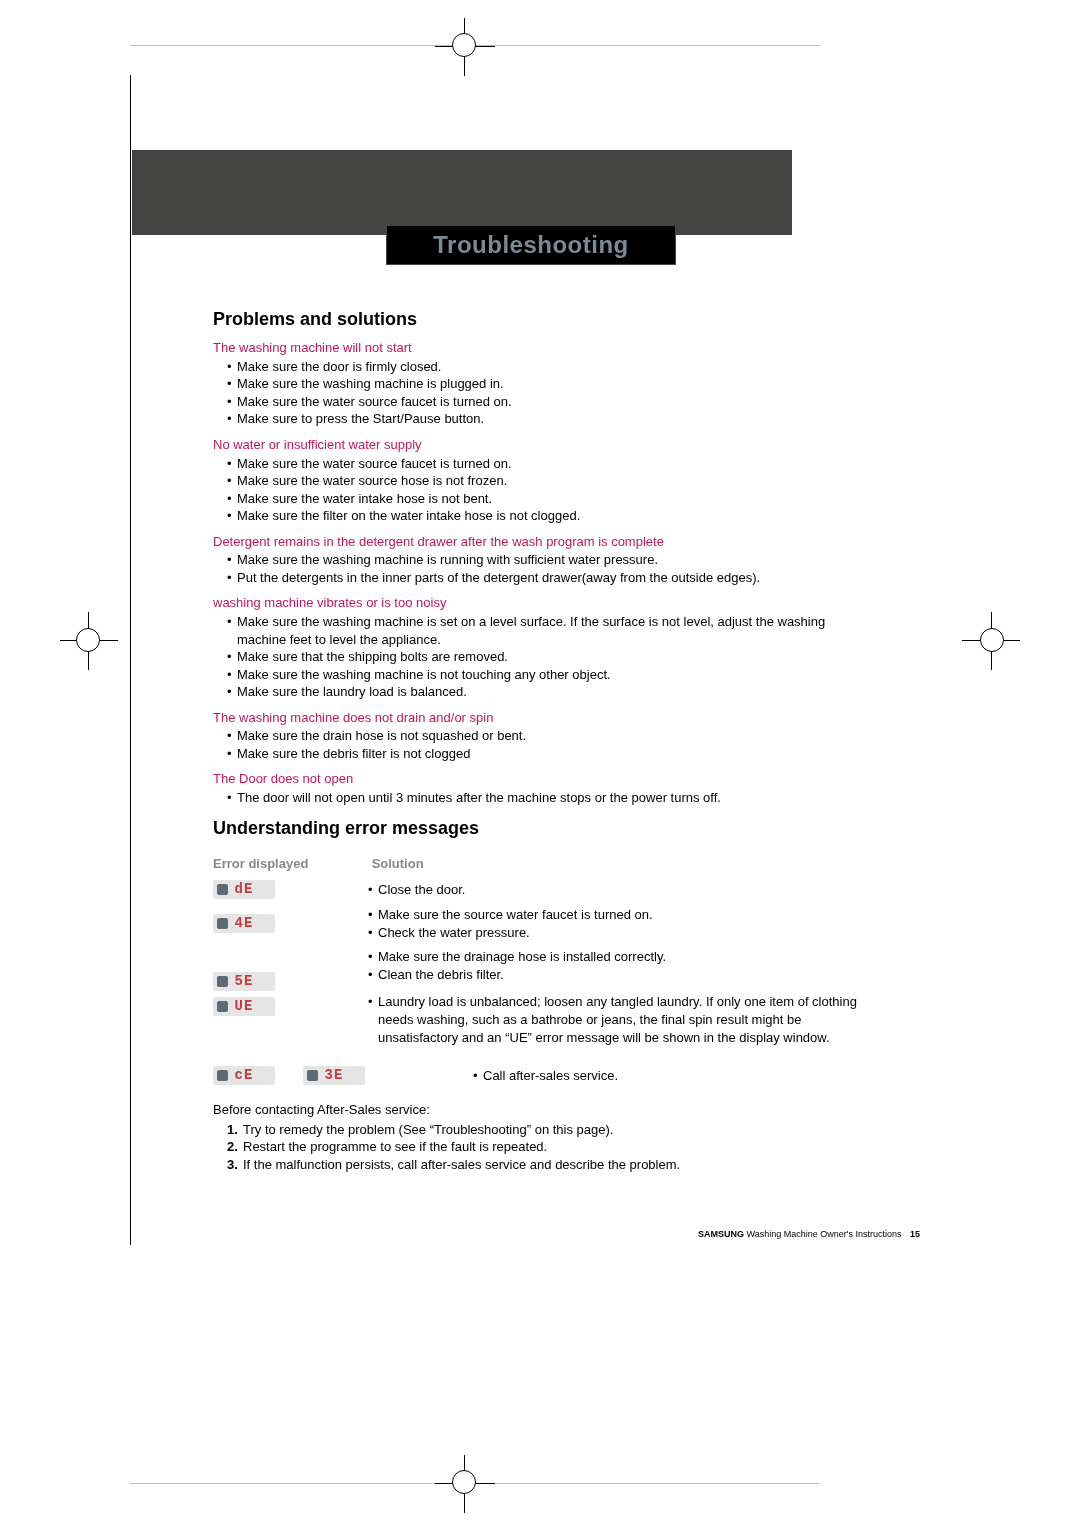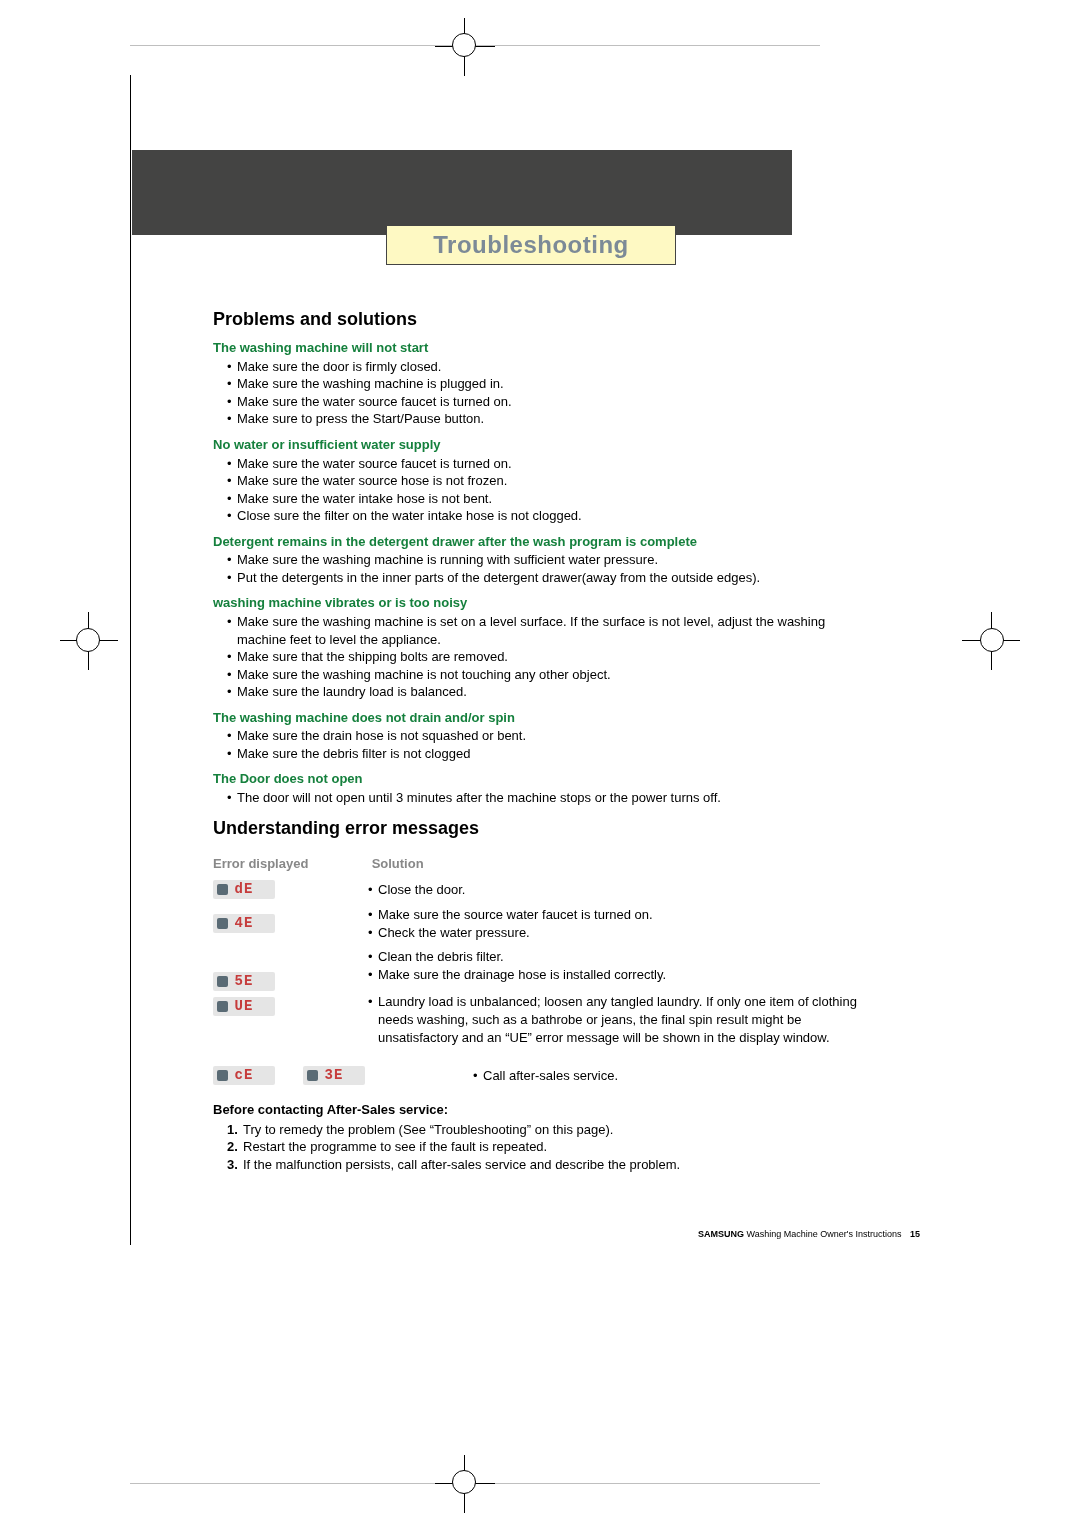--- a/index.html
+++ b/index.html
@@ -55,21 +55,21 @@
     background:#444443;
   }
   
   .title-plate {
     position:absolute;
     left: 255px;
     top: 150px;
     width: 290px;
     height: 40px;
     border:1px solid #444;
-    background:#fef9c3;
+    background:#000000;
     display:flex;
     align-items:center;
     justify-content:center;
   }
   .title-plate span {
     color:#7c8a97;
     font-size: 24px;
     font-weight:bold;
     letter-spacing:0.5px;
   }
@@ -81,22 +81,22 @@
     width: 660px;
     font-size: 13px;
     line-height: 1.35;
   }
   h2.section {
     font-size: 18px;
     font-weight: bold;
     margin-bottom: 3px;
   }
   .sub {
-    color:#15803d;
-    font-weight:bold;
+    color:#be185d;
+    font-weight:normal;
     font-size:13px;
     margin-top:8px;
   }
   ul.b { list-style:none; padding-left:14px; margin-top:1px;}
   ul.b li { position:relative; padding-left:10px; }
   ul.b li:before { content:"•"; position:absolute; left:0; top:0; }
 
   
   .err-head { margin-top:14px; }
   .err-head .col1 { display:inline-block; width:155px; color:#888; font-weight:bold;}
@@ -116,21 +116,21 @@
     letter-spacing:1px;
   }
   .err-code::before{
     content:""; position:absolute; left:4px; top:4px; width:11px; height:11px;
     background:#5a6b75; border-radius:2px;
   }
   .err-row + .err-row { margin-top:6px;align-items:center; }
   .stack .err-code { display:flex; margin-bottom:6px;}
   .two-codes .err-code + .err-code { margin-left:28px; }
 
-  .before-hd { margin-top:16px; font-weight:bold; font-size:13px;}
+  .before-hd { margin-top:16px; font-weight:normal; font-size:13px;}
   ol.num { list-style:none; padding-left:14px; margin-top:2px;}
   ol.num li { padding-left:16px; position:relative; }
   ol.num li .n { position:absolute; left:0; font-weight:bold;}
 
   .footer {
     position:absolute;
     bottom: 6px;
     right: 30px;
     font-size: 9px;
   }
@@ -178,21 +178,21 @@
           <li>Make sure the door is firmly closed.</li>
           <li>Make sure the washing machine is plugged in.</li>
           <li>Make sure the water source faucet is turned on.</li>
           <li>Make sure to press the Start/Pause button.</li>
         </ul>
         <div class="sub">No water or insufficient water supply</div>
         <ul class="b">
           <li>Make sure the water source faucet is turned on.</li>
           <li>Make sure the water source hose is not frozen.</li>
           <li>Make sure the water intake hose is not bent.</li>
-          <li>Close sure the filter on the water intake hose is not clogged.</li>
+          <li>Make sure the filter on the water intake hose is not clogged.</li>
         </ul>
         <div class="sub">Detergent remains in the detergent drawer after the wash program is complete</div>
         <ul class="b">
           <li>Make sure the washing machine is running with sufficient water pressure.</li>
           <li>Put the detergents in the inner parts of the detergent drawer(away from the outside edges).</li>
         </ul>
         <div class="sub">washing machine vibrates or is too noisy</div>
         <ul class="b">
           <li>Make sure the washing machine is set on a level surface. If the surface is not level, adjust the washing machine feet to level the appliance.</li>
           <li>Make sure that the shipping bolts are removed.</li>
@@ -233,22 +233,22 @@
             </ul>
           </div>
         </div>
         <div class="err-row">
           <div class="codecol stack">
             <span class="err-code">5E</span>
             <span class="err-code">UE</span>
           </div>
           <div class="sols">
             <ul class="b">
+              <li>Make sure the drainage hose is installed correctly.</li>
               <li>Clean the debris filter.</li>
-              <li>Make sure the drainage hose is installed correctly.</li>
               <li style="margin-top: 10px;">Laundry load is unbalanced; loosen any tangled laundry. If only one item of clothing needs washing, such as a bathrobe or jeans, the final spin result might be unsatisfactory and an “UE” error message will be shown in the display window.</li>
             </ul>
           </div>
         </div>
         <div class="err-row" style="margin-top: 20px;">
           <div class="codecol two-codes" style="width: 260px;"><span class="err-code">cE</span><span class="err-code">3E</span></div>
           <div class="sols">
             <ul class="b">
               <li>Call after-sales service.</li>
             </ul>

